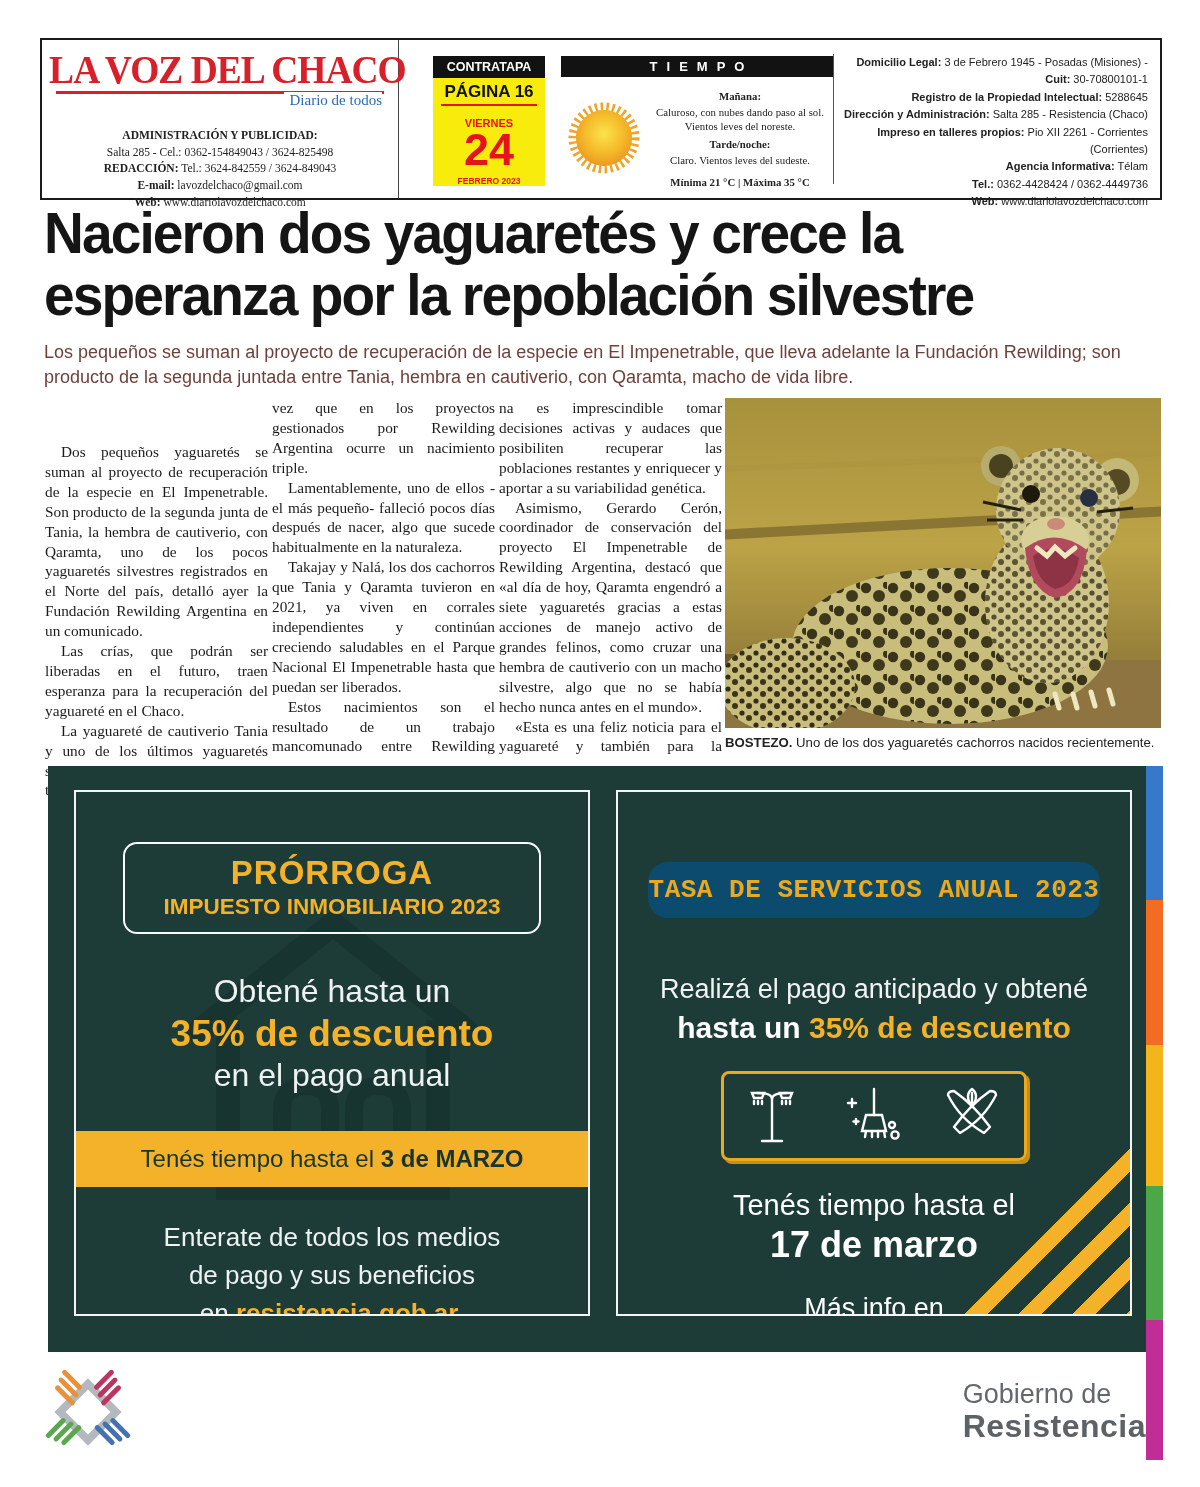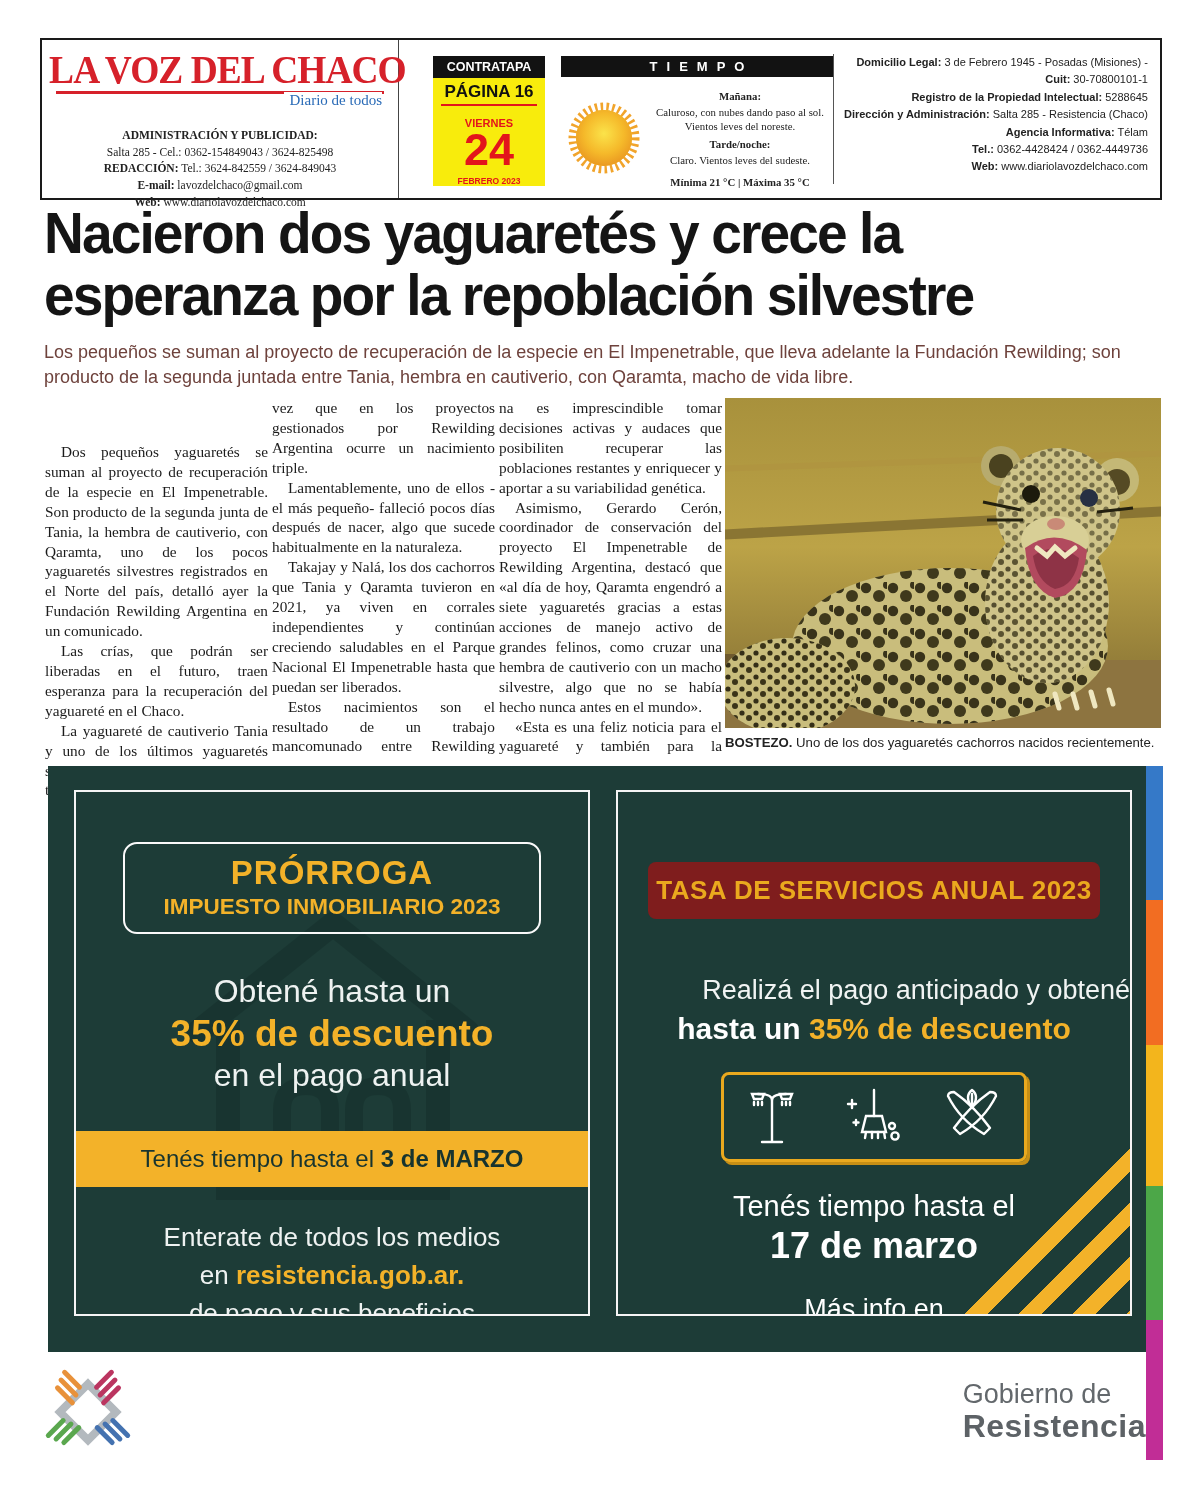--- a/index.html
+++ b/index.html
@@ -58,23 +58,23 @@
   .p-center{position:relative;text-align:center;}
   .prorroga-box{margin:50px auto 0 auto;width:414px;border:2px solid #fafafa;border-radius:14px;padding:10px 0 12px 0;}
   .pr-l1{color:#f3b229;font-weight:bold;font-size:33px;letter-spacing:1px;}
   .pr-l2{color:#f3b229;font-weight:bold;font-size:22.5px;margin-top:2px;}
   .big-offer{margin-top:38px;color:#eef2f1;font-size:32px;line-height:1.22;}
   .big-offer .yl{color:#f3b229;font-weight:bold;font-size:37px;}
   .banner{margin-top:36px;background:#f3b229;color:#17342f;font-size:24px;padding:14px 0;}
   .banner b{font-weight:bold;}
   .ad-info{margin-top:32px;color:#eef2f1;font-size:26px;line-height:1.45;}
   .ad-info .yl{color:#f3b229;font-weight:bold;}
-  .tasa-box{margin:70px auto 0 auto;width:452px;background:#7f1d1d;border-radius:8px;padding:13px 0;}
+  .tasa-box{margin:70px auto 0 auto;width:452px;background:#0c4a6e;border-radius:20px;padding:13px 0;font-family:Liberation Mono, monospace;}
   .tasa-box span{color:#eaa91e;font-weight:bold;font-size:26px;letter-spacing:.5px;}
-  .r-line1{margin-top:56px;color:#f1f4f3;font-size:27px;text-align:right;}
+  .r-line1{margin-top:56px;color:#f1f4f3;font-size:27px;}
   .r-line2{margin-top:6px;font-size:30px;font-weight:bold;color:#fff;}
   .r-line2 .yl{color:#f3b229;}
   .icons-box{margin:26px auto 0 auto;width:300px;height:84px;border:3px solid #eaa91e;border-radius:8px;
              display:flex;align-items:center;justify-content:space-around;box-shadow:3px 3px 0 #c78f15;}
   .r-time1{margin-top:28px;color:#fff;font-size:29px;}
   .r-time2{color:#fff;font-weight:bold;font-size:36px;margin-top:2px;}
   .r-info{margin-top:24px;color:#fff;font-size:27px;line-height:1.35;}
   .corner-stripes{position:absolute;right:0;bottom:0;width:190px;height:190px;
       background:repeating-linear-gradient(135deg,#f3b229 0 16px,rgba(0,0,0,0) 16px 38px);
       clip-path:polygon(100% 0,100% 100%,0 100%);}
@@ -145,20 +145,21 @@
         </div>
       </div>
     </div>
 
     <div class="hdr-divider"></div>
 
     <div class="publisher">
         <p><b>Domicilio Legal:</b><span> 3 de Febrero 1945 - Posadas (Misiones) - </span><b>Cuit:</b><span> 30-70800101-1</span></p>
         <p><b>Registro de la Propiedad Intelectual:</b><span> 5288645</span></p>
         <p><b>Dirección y Administración:</b><span> Salta 285 - Resistencia (Chaco)</span></p>
+        <p><b>Impreso en talleres propios:</b><span>  Pio XII 2261 - Corrientes (Corrientes)</span></p>
         <p><b>Agencia Informativa:</b><span> Télam</span></p>
         <p><b>Tel.:</b><span> 0362-4428424 / 0362-4449736</span></p>
         <p><b>Web:</b><span> www.diariolavozdelchaco.com</span></p>
       </div>
   </div>
 
   <div class="headline">
     <div class="hl-line">Nacieron dos yaguaretés y crece la</div>
     <div class="hl-line">esperanza por la repoblación silvestre</div>
   </div>
@@ -255,22 +256,22 @@
           <div class="pr-l2">IMPUESTO INMOBILIARIO 2023</div>
         </div>
         <div class="big-offer">
           <div>Obtené hasta un</div>
           <div class="yl">35% de descuento</div>
           <div>en el pago anual</div>
         </div>
         <div class="banner"><span>Tenés tiempo hasta el </span><b>3 de MARZO</b></div>
         <div class="ad-info">
           <div>Enterate de todos los medios</div>
+          <div>de pago y sus beneficios</div>
           <div><span>en </span><span class="yl">resistencia.gob.ar.</span></div>
-          <div>de pago y sus beneficios</div>
         </div>
 
       </div>
     </div>
 
     <div class="panel panel-right">
       <div class="corner-stripes"></div>
       <div class="p-center">
         <div class="tasa-box">
           <span>TASA DE SERVICIOS ANUAL 2023</span>

